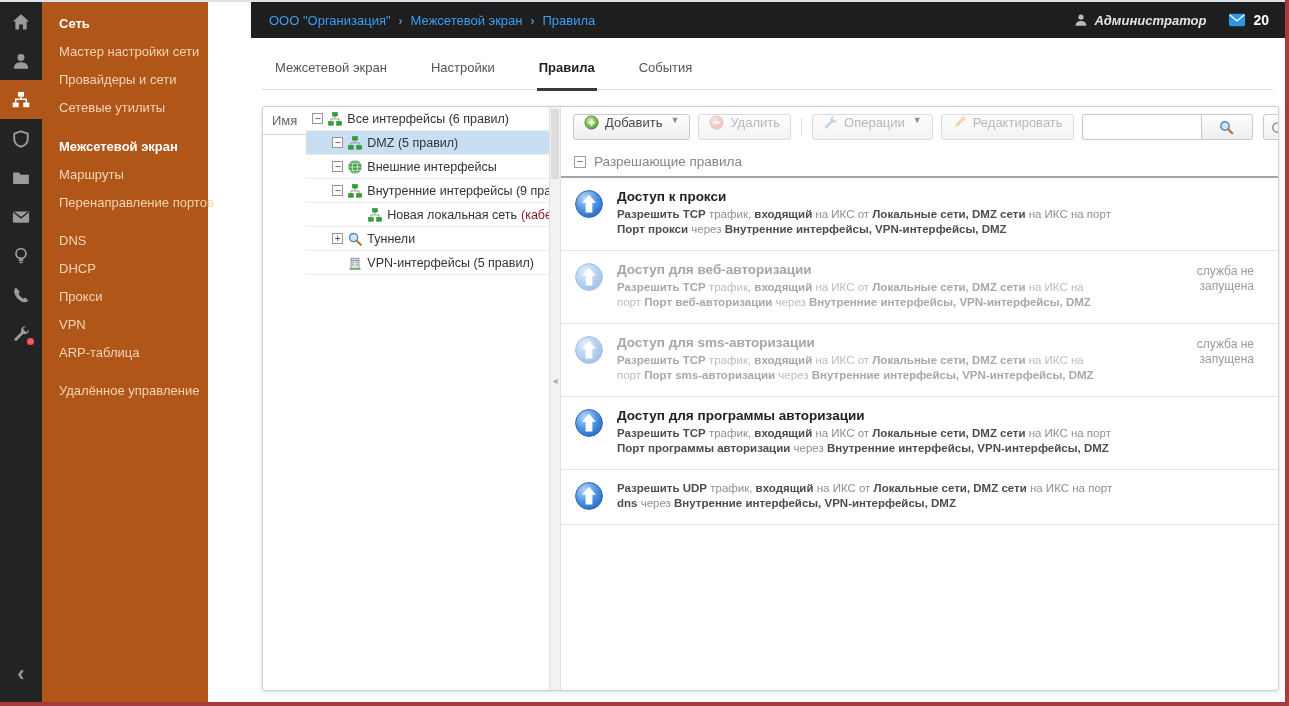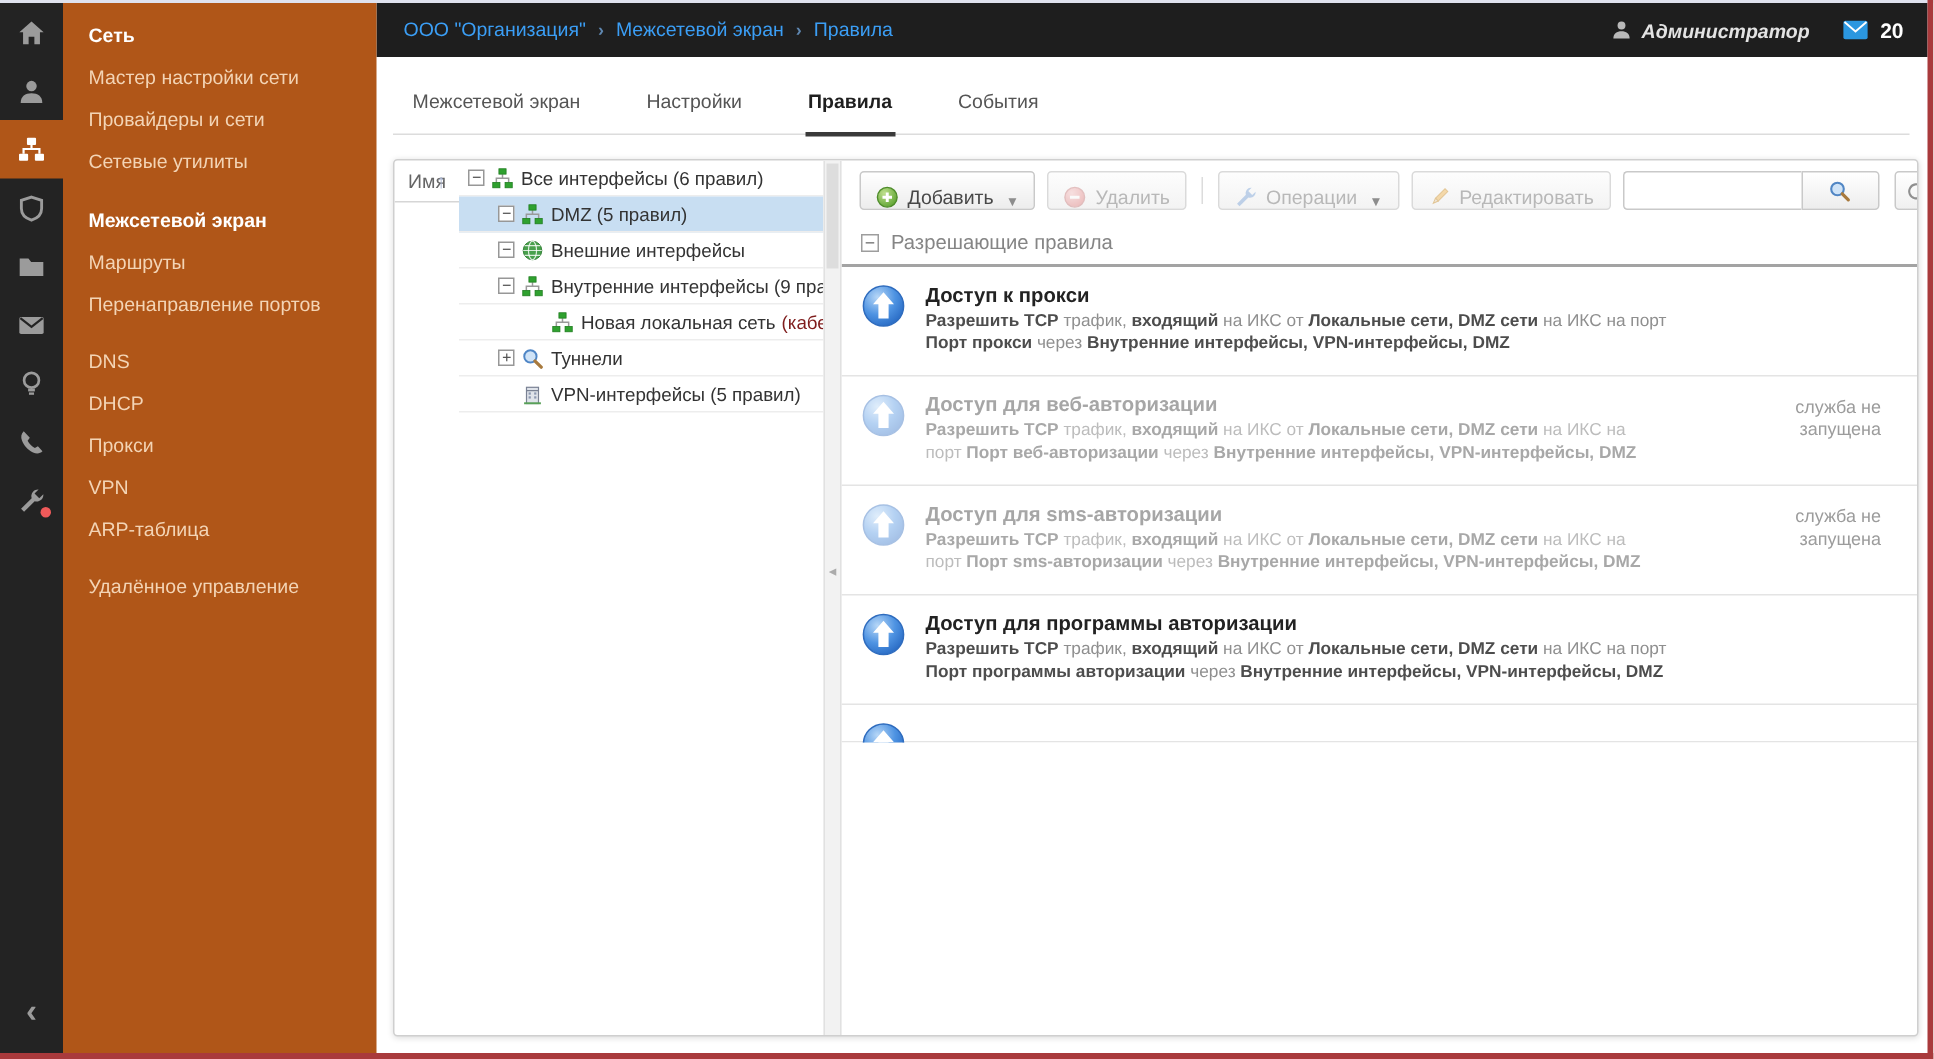--- a/index.html
+++ b/index.html
@@ -14,21 +14,21 @@
 
   
   .rail{position:absolute;left:0;top:2px;bottom:4px;width:42px;background:#232323;z-index:10;}
   .rail-item{height:39px;display:flex;align-items:center;justify-content:center;position:relative;cursor:pointer;color:#9b9b9b;}
   .rail-item svg{width:18px;height:18px;display:block;}
   .rail-item.active{background:#b05618;color:#fff;}
   .badge-dot{position:absolute;right:8px;bottom:8px;width:7px;height:7px;border-radius:50%;background:#f05a5a;}
   .rail-collapse{position:absolute;bottom:18px;left:0;width:42px;text-align:center;color:#9b9b9b;font-size:22px;font-weight:bold;cursor:pointer;line-height:20px;}
 
   
-  .menu{position:absolute;left:42px;top:2px;bottom:4px;width:209px;background:#b05618;z-index:9;padding-top:6px;box-sizing:border-box;}
+  .menu{position:absolute;left:42px;top:2px;bottom:4px;width:166px;background:#b05618;z-index:9;padding-top:6px;box-sizing:border-box;}
   .menu-group{margin-bottom:10px;}
   .menu-header{color:#ffffff;font-weight:bold;font-size:13px;padding:8px 10px 6px 17px;}
   .menu-item{color:#f3d4b5;font-size:13px;padding:7px 10px 6px 17px;cursor:pointer;white-space:nowrap;}
 
   
   .main{position:absolute;left:251px;top:2px;right:4px;bottom:4px;background:#fff;}
   .topbar{height:36px;background:#1e1e1e;display:flex;align-items:center;padding:0 16px 0 18px;}
   .crumb-link{color:#3b9ef5;font-size:13px;text-decoration:none;cursor:pointer;}
   .crumb-sep{color:#5f87b0;font-size:12px;margin:0 8px;font-weight:bold;}
   .top-right{margin-left:auto;display:flex;align-items:center;gap:22px;}
@@ -60,21 +60,21 @@
   .tree-suffix{color:#7f1d1d;margin-left:4px;}
 
   
   .splitter{width:10px;flex:none;background:#f2f2f2;border-left:1px solid #e1e1e1;border-right:1px solid #e1e1e1;position:relative;cursor:col-resize;}
   .splitter-thumb{position:absolute;left:1px;right:1px;top:2px;height:70px;background:#dddddd;}
   .splitter-arrow{position:absolute;left:0;right:0;top:46%;text-align:center;color:#ababab;font-size:10px;cursor:pointer;}
 
   
   .rules{flex:1;display:flex;flex-direction:column;min-width:0;}
   .toolbar{display:flex;align-items:center;padding:7px 12px 6px 12px;gap:8px;flex:none;}
-  .btn{display:inline-flex;align-items:flex-end;gap:6px;height:26px;padding:0 10px;border:1px solid #c9c9c9;border-radius:3px;
+  .btn{display:inline-flex;align-items:flex-start;gap:6px;height:26px;padding:0 10px;border:1px solid #c9c9c9;border-radius:3px;
        background:linear-gradient(#ffffff,#ededed);font-size:13px;color:#484848;cursor:pointer;white-space:nowrap;box-sizing:border-box;}
   .btn svg{width:15px;height:15px;flex:none;}
   .btn .chev{color:#8d8d8d;font-size:9px;margin-left:2px;}
   .btn.disabled{color:#b8b8b8;border-color:#dadada;background:linear-gradient(#fdfdfd,#f3f3f3);cursor:default;}
   .btn.disabled svg{opacity:.45;}
   .tb-sep{width:1px;height:18px;background:#dcdcdc;margin:0 2px;flex:none;}
   .search-wrap{margin-left:auto;display:flex;align-items:center;}
   .search-input{width:106px;height:24px;border:1px solid #c9c9c9;border-right:none;border-radius:3px 0 0 3px;padding:0 6px;font-size:13px;outline:none;font-family:"Liberation Sans",sans-serif;}
   .search-btn{width:52px;height:26px;border:1px solid #c9c9c9;border-radius:0 3px 3px 0;background:linear-gradient(#ffffff,#ededed);display:flex;align-items:center;justify-content:center;cursor:pointer;box-sizing:border-box;}
   .search-btn svg{width:15px;height:15px;}
@@ -459,20 +459,21 @@
             <div class="rule-title">Доступ для программы авторизации</div>
             <div class="rule-desc"><b>Разрешить TCP</b> трафик, <b>входящий</b> на ИКС от <b>Локальные сети, DMZ сети</b> на ИКС на порт <b>Порт программы авторизации</b> через <b>Внутренние интерфейсы, VPN-интерфейсы, DMZ</b></div>
           </div>
           <div class="rule">
             <span class="rule-icon">
               <svg viewBox="0 0 30 30">
                 <circle cx="15" cy="15" r="13.4" fill="url(#gBlue)" stroke="#2f6cbe" stroke-width="1"></circle>
                 <path d="M15 5.8 L22 13.8 H18.4 V23.4 H11.6 V13.8 H8 Z" fill="#ffffff"></path>
               </svg>
             </span>
+            <div class="rule-desc"><b>Разрешить UDP</b> трафик, <b>входящий</b> на ИКС от <b>Локальные сети, DMZ сети</b> на ИКС на порт <b>dns</b> через <b>Внутренние интерфейсы, VPN-интерфейсы, DMZ</b></div>
           </div>
         </div>
     </div>
   </div>
 </div>
 
 <div class="frame-right"></div>
 <div class="frame-bottom"></div>
 
 </body></html>

